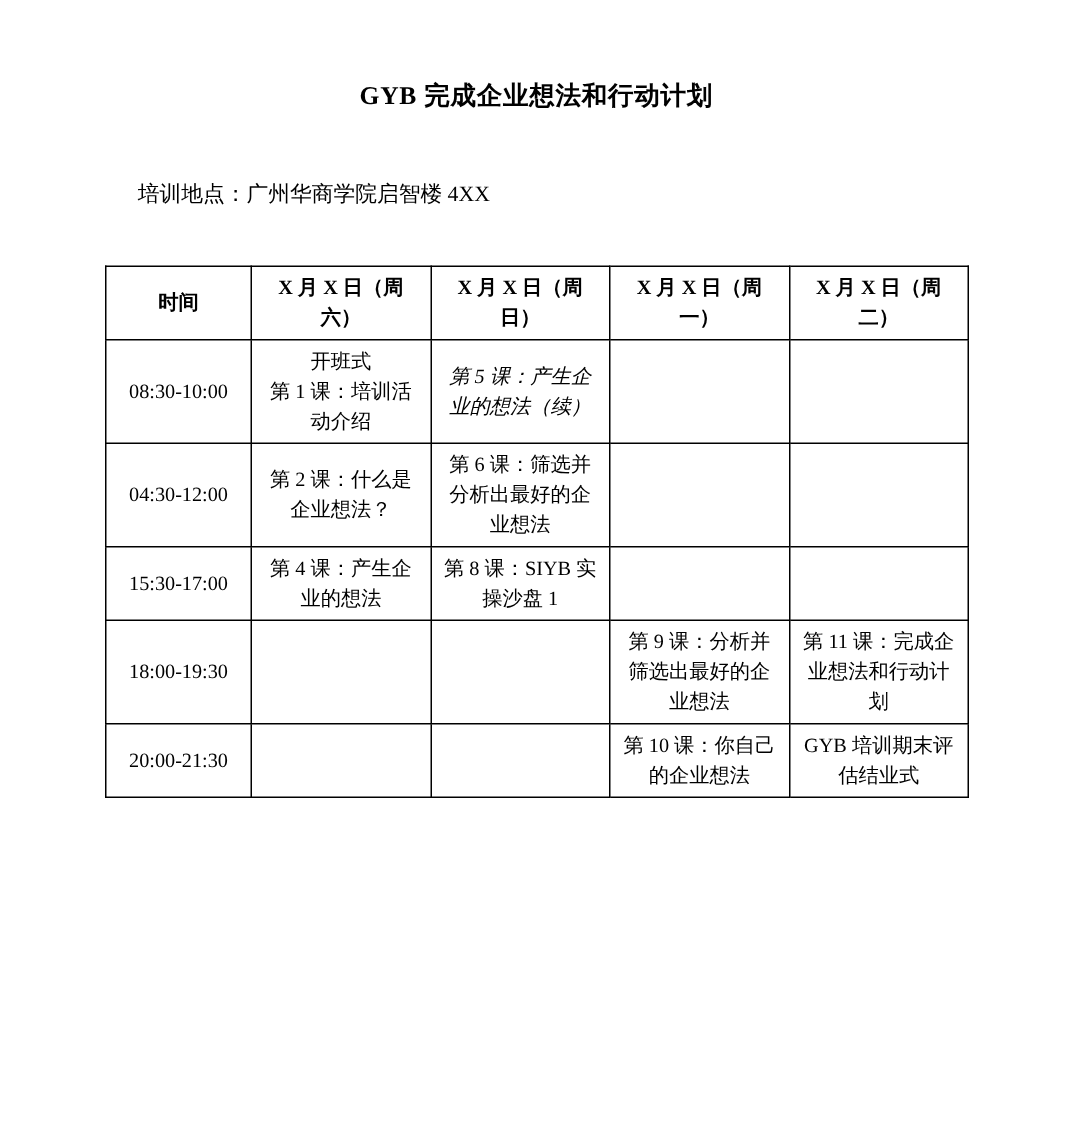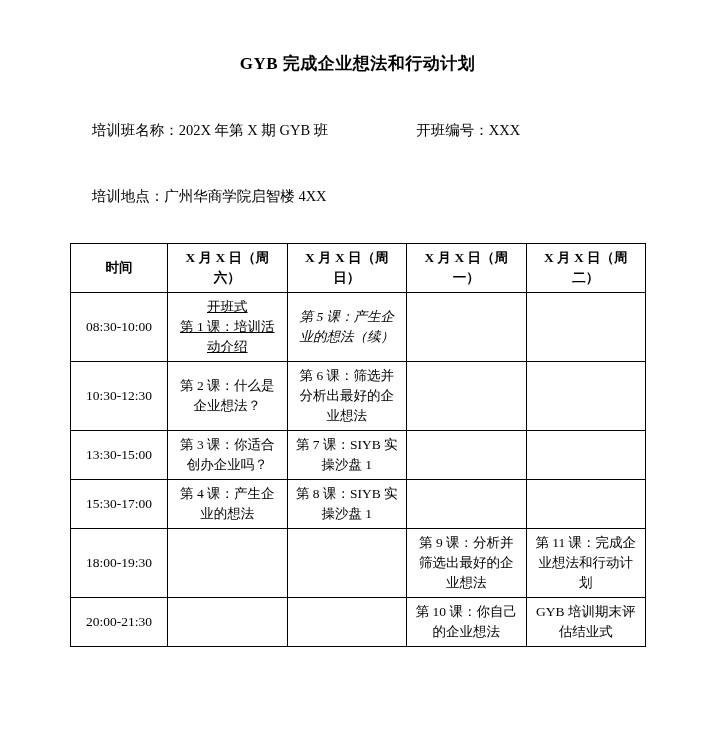--- a/index.html
+++ b/index.html
@@ -80,23 +80,20 @@
 </style>
 </head>
 <body>
 
 <div class="page">
 
   <div class="doc-title">GYB 完成企业想法和行动计划</div>
 
   <div class="meta">
     <div class="meta-row">
-      <span class="meta-inline">培训班名称：</span><span class="meta-inline">202X 年第 X 期 GYB 班</span><span class="meta-gap"></span><span class="meta-inline">开班编号：</span><span class="meta-inline">XXX</span>
-    </div>
-    <div class="meta-row">
       <span class="meta-inline">培训地点：</span><span class="meta-inline">广州华商学院启智楼 4XX</span>
     </div>
   </div>
 
   <table class="schedule">
     <colgroup>
       <col class="col-time">
       <col class="col-day">
       <col class="col-day">
       <col class="col-day">
@@ -107,37 +104,30 @@
           <th>时间</th>
           <th>X 月 X 日（周六）</th>
           <th>X 月 X 日（周日）</th>
           <th>X 月 X 日（周一）</th>
           <th>X 月 X 日（周二）</th>
         </tr>
     </thead>
     <tbody>
         <tr>
           <td class="time-cell">08:30-10:00</td>
-          <td style="white-space: pre-line; text-decoration: underline;">开班式
+          <td style="white-space: pre-line;">开班式
 第 1 课：培训活动介绍</td>
           <td style="white-space: pre-line; font-style: italic;">第 5 课：产生企业的想法（续）</td>
           <td class="empty">&nbsp;</td>
           <td class="empty">&nbsp;</td>
         </tr>
         <tr>
-          <td class="time-cell">10:30-12:30</td>
+          <td class="time-cell">04:30-12:00</td>
           <td style="white-space: pre-line; text-align: center;">第 2 课：什么是企业想法？</td>
           <td style="white-space: pre-line; margin-top: 12px;">第 6 课：筛选并分析出最好的企业想法</td>
-          <td class="empty">&nbsp;</td>
-          <td class="empty">&nbsp;</td>
-        </tr>
-        <tr>
-          <td class="time-cell">13:30-15:00</td>
-          <td style="white-space: pre-line;">第 3 课：你适合创办企业吗？</td>
-          <td style="white-space: pre-line;">第 7 课：SIYB 实操沙盘 1</td>
           <td class="empty">&nbsp;</td>
           <td class="empty">&nbsp;</td>
         </tr>
         <tr>
           <td class="time-cell">15:30-17:00</td>
           <td style="white-space: pre-line; font-family: Liberation Serif, serif;">第 4 课：产生企业的想法</td>
           <td style="white-space: pre-line;">第 8 课：SIYB 实操沙盘 1</td>
           <td class="empty">&nbsp;</td>
           <td class="empty">&nbsp;</td>
         </tr>

